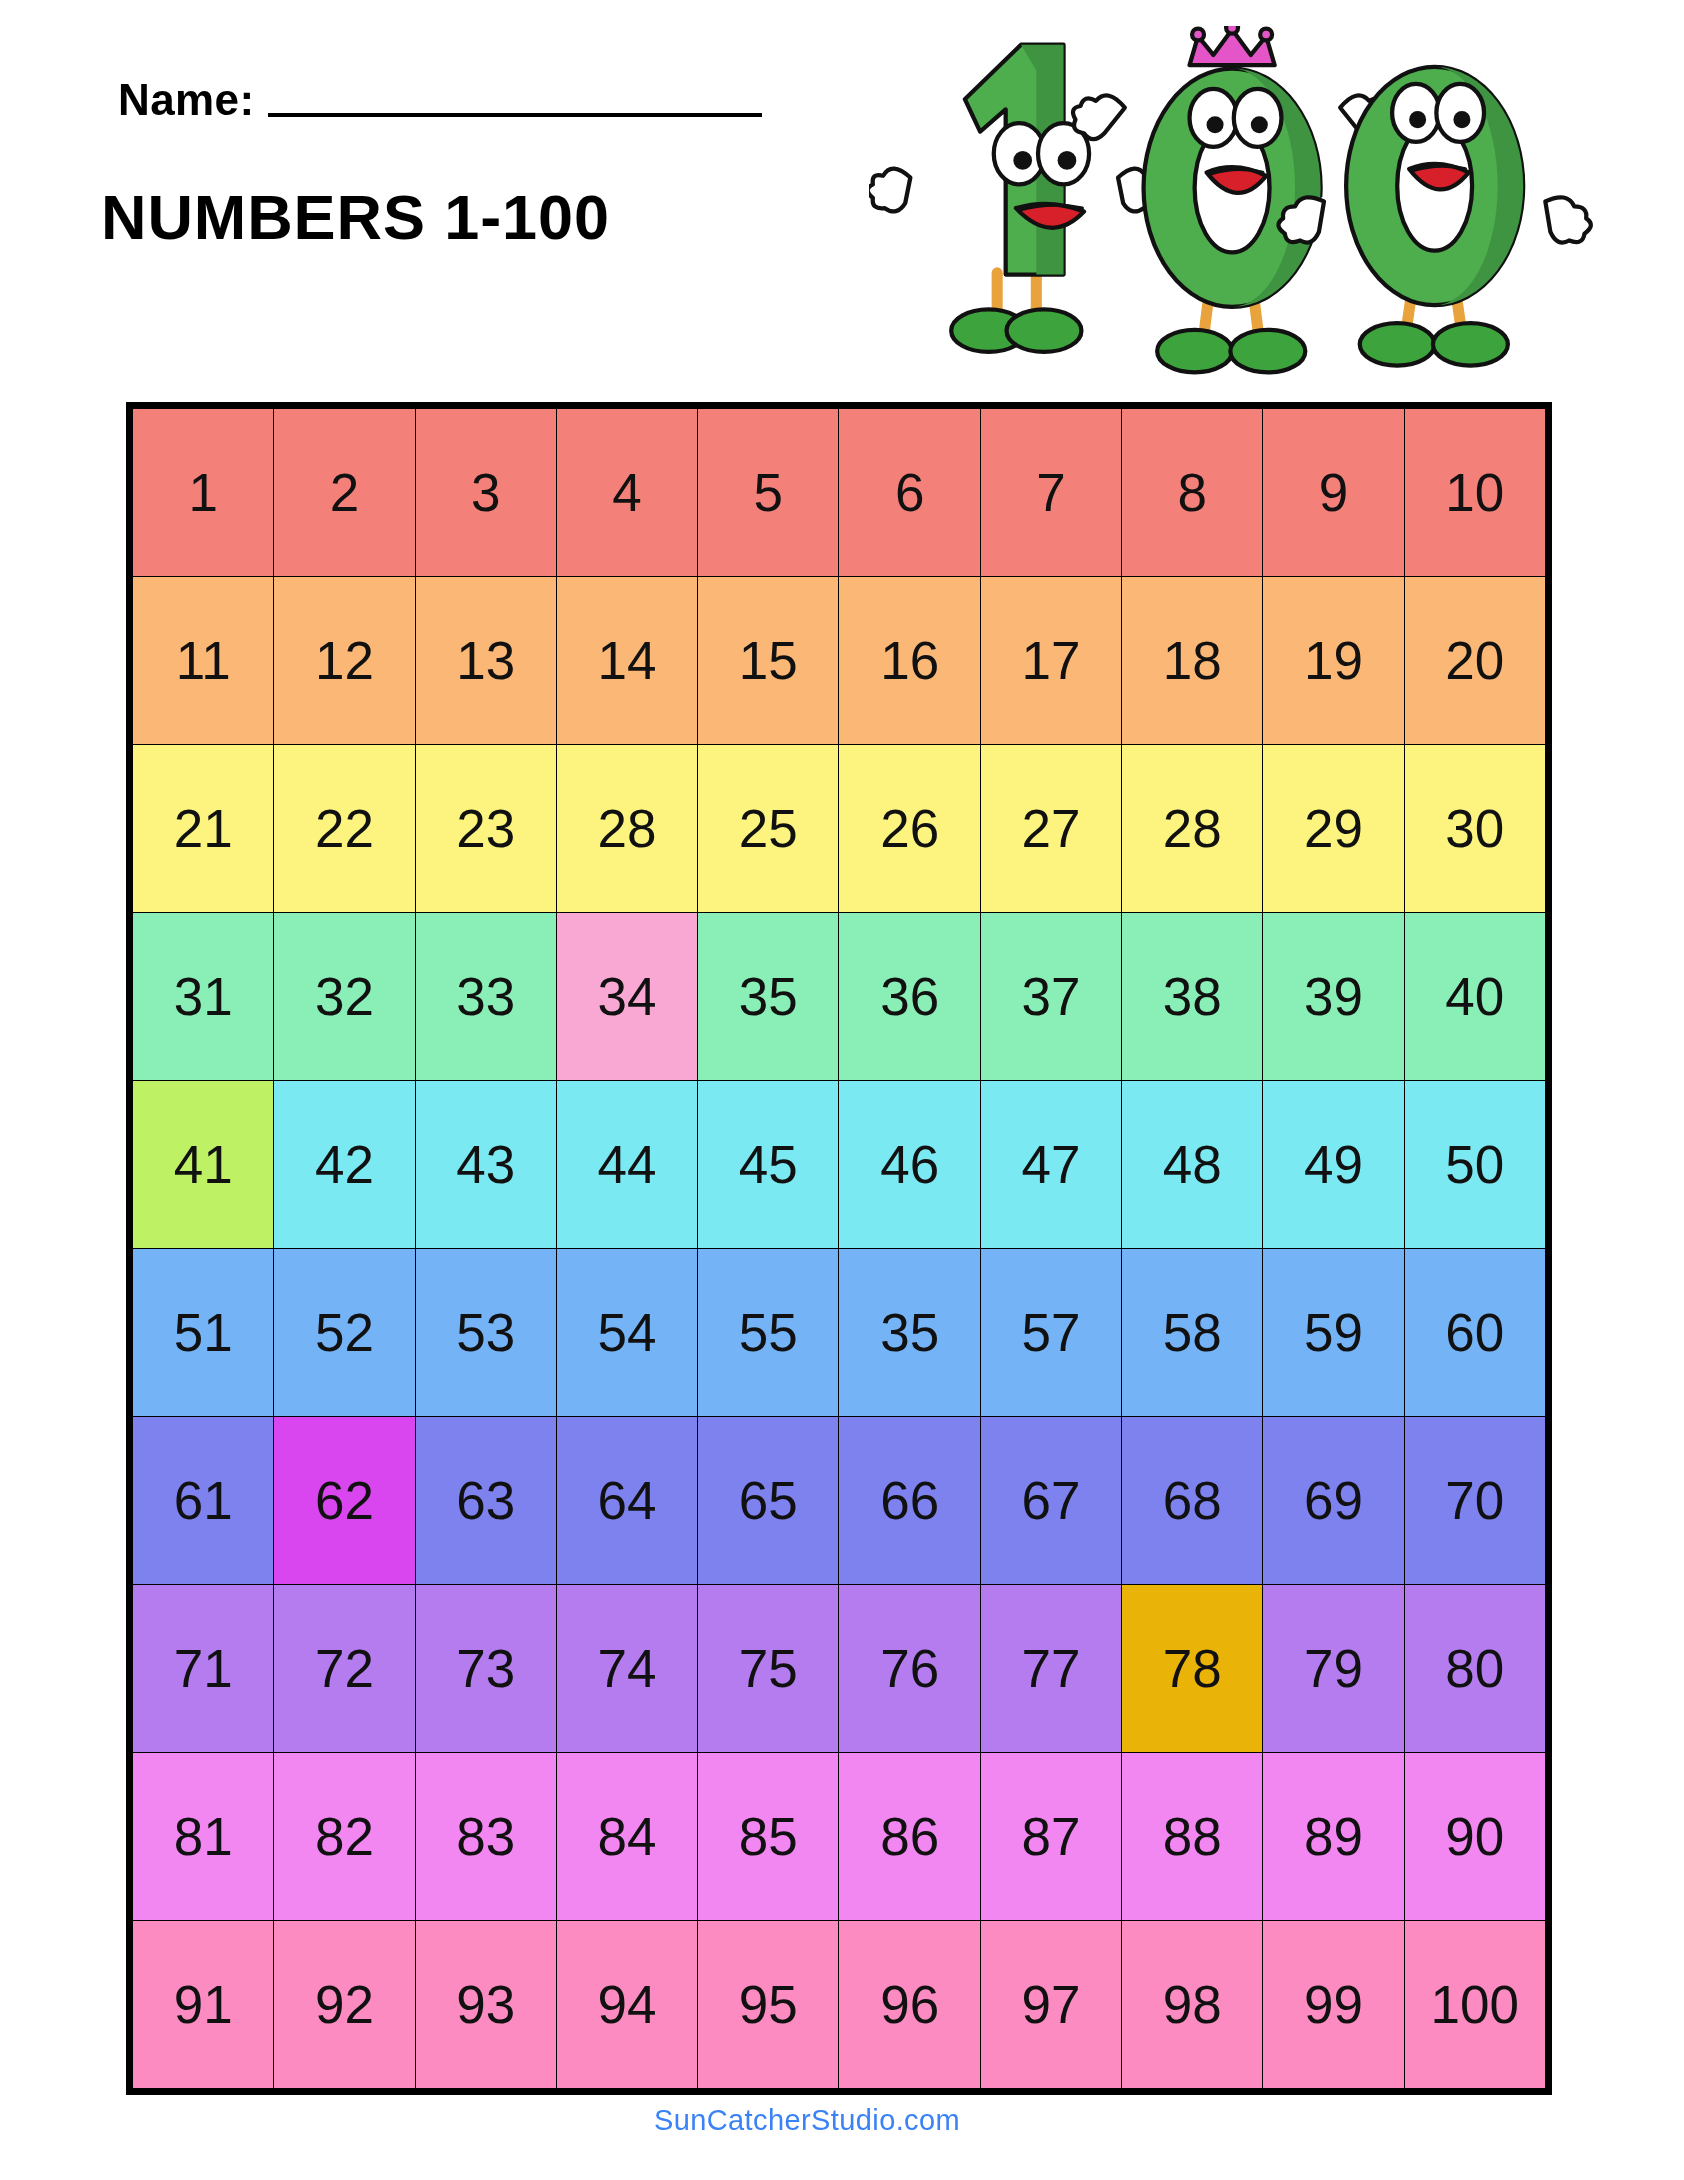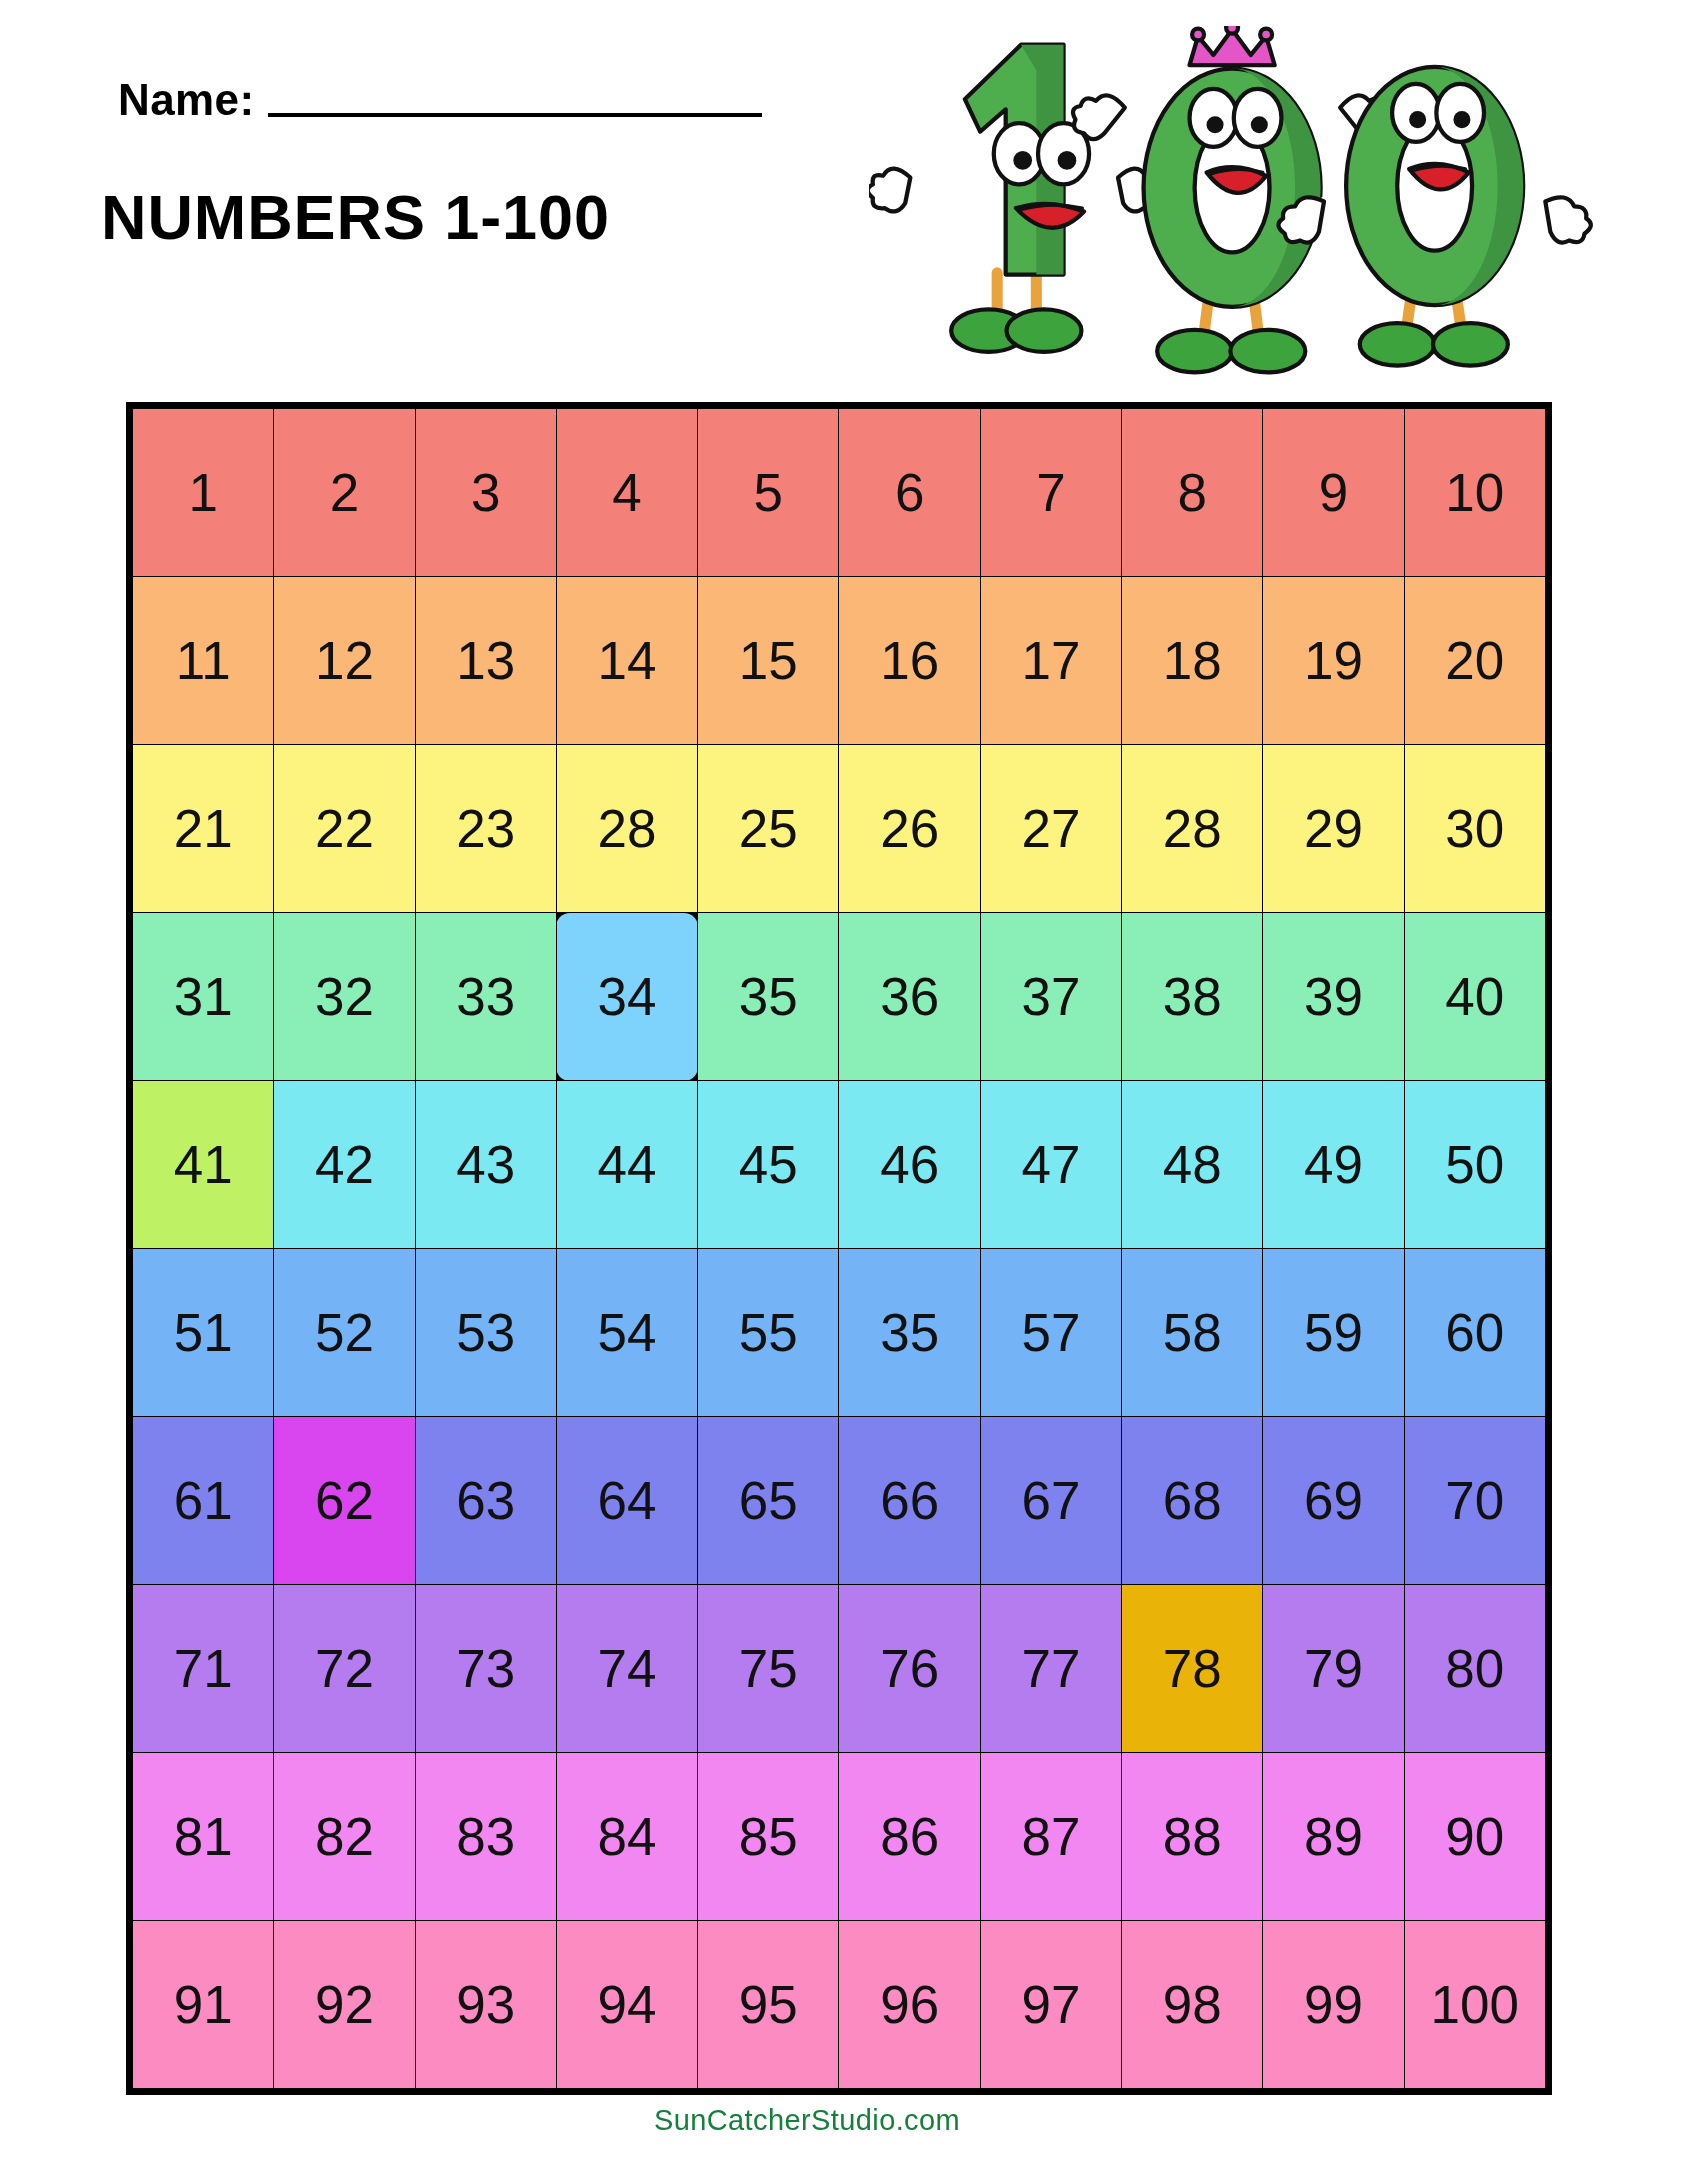--- a/index.html
+++ b/index.html
@@ -99,21 +99,21 @@
   }
 
   
   .footer {
     position: absolute;
     left: 0;
     bottom: 44px;
     width: 1614px;
     text-align: center;
     font-size: 29px;
-    color: #15803d;
+    color: #3b82f6;
     letter-spacing: 0.4px;
   }
 </style>
 </head>
 <body>
 
 <div class="page">
 
   <div class="header">
 
@@ -238,21 +238,21 @@
             <td style="background: rgb(252, 244, 126);">26</td>
             <td style="background: rgb(252, 244, 126);">27</td>
             <td style="background: rgb(252, 244, 126);">28</td>
             <td style="background: rgb(252, 244, 126);">29</td>
             <td style="background: rgb(252, 244, 126);">30</td>
           </tr>
           <tr>
             <td style="background: rgb(138, 239, 182);">31</td>
             <td style="background: rgb(138, 239, 182);">32</td>
             <td style="background: rgb(138, 239, 182);">33</td>
-            <td style="background: #7dd3fc; border-radius: 14px;">34</td>
+            <td style="background: #f9a8d4;">34</td>
             <td style="background: rgb(138, 239, 182);">35</td>
             <td style="background: rgb(138, 239, 182);">36</td>
             <td style="background: rgb(138, 239, 182);">37</td>
             <td style="background: rgb(138, 239, 182);">38</td>
             <td style="background: rgb(138, 239, 182);">39</td>
             <td style="background: rgb(138, 239, 182);">40</td>
           </tr>
           <tr>
             <td style="background: #bef264;">41</td>
             <td style="background: rgb(123, 233, 242);">42</td>

